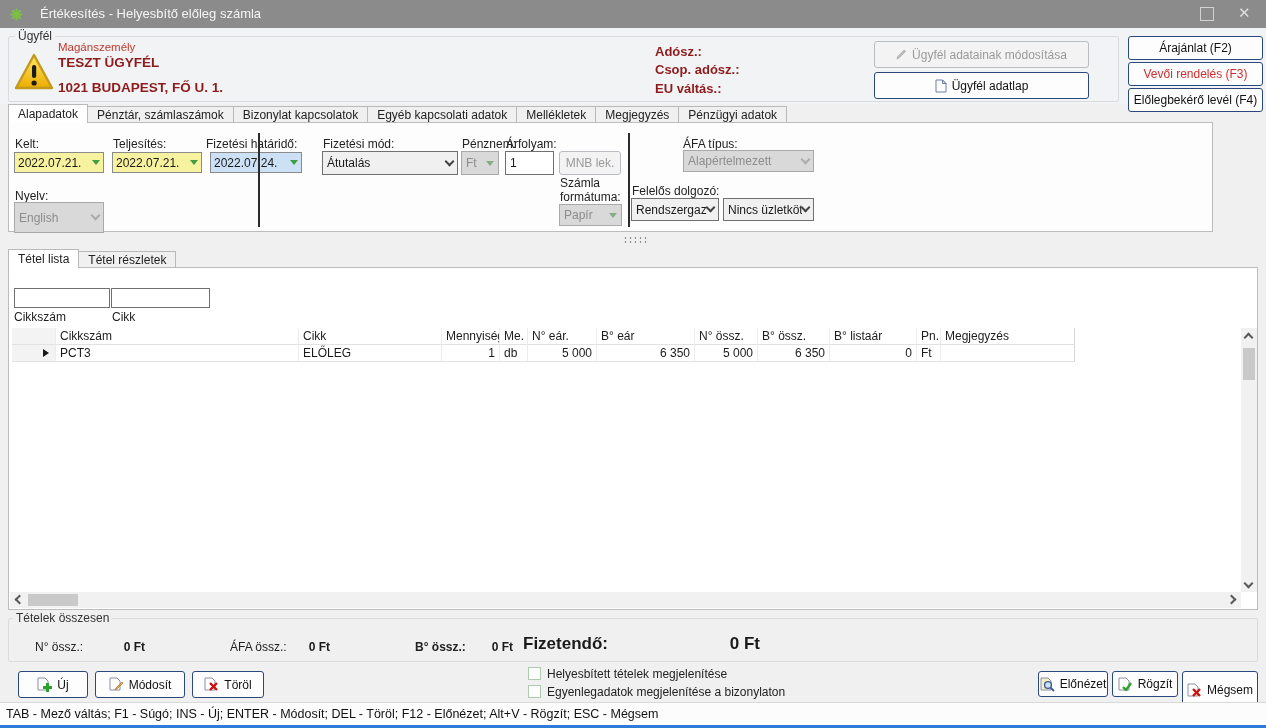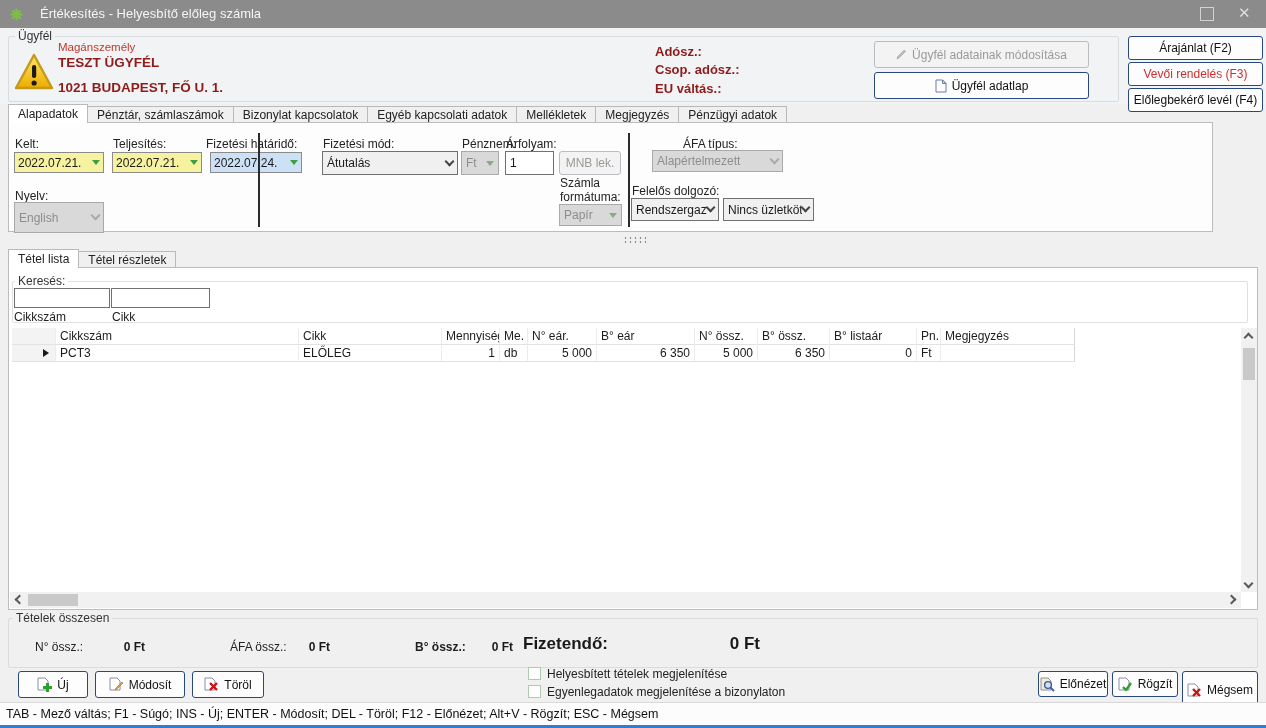--- a/index.html
+++ b/index.html
@@ -212,21 +212,21 @@
   </div>
   <span class="a flab" style="left:560px;top:176px;width:72px;white-space:normal;line-height:14px;">Számla formátuma:</span>
   <div class="combo dis a" style="left:559px;top:204px;width:63px;height:22px;">
     <span class="val">Papír</span>
     <span class="tri-green dim"></span>
   </div>
 
   <div class="vsep" style="left:628px;top:133px;height:94px;"></div>
 
   <span class="a flab" style="left:683px;top:137px;">ÁFA típus:</span>
-  <div class="combo dis a" style="left:652px;top:150px;width:131px;height:22px;">
+  <div class="combo dis a" style="left:683px;top:150px;width:131px;height:22px;">
     <span class="val">Alapértelmezett</span>
     <span class="chev lite"></span>
   </div>
   <span class="a flab" style="left:632px;top:184px;">Felelős dolgozó:</span>
   <div class="combo a" style="left:631px;top:198px;width:88px;height:23px;">
     <span class="val">Rendszergazda Ge</span>
     <span class="chev"></span>
   </div>
   <span class="a flab" style="left:724px;top:200px;text-align:center;">Üzletkötő:</span>
   <div class="combo a" style="left:723px;top:198px;width:91px;height:23px;">
@@ -236,23 +236,20 @@
 
   <div class="splitdots"></div>
 
   <div class="tabrow" style="left:8px;top:249px;height:19px;">
     <span class="tab sel">Tétel lista</span>
     <span class="tab">Tétel részletek</span>
   </div>
 
   <div class="panel" style="left:8px;top:267px;width:1250px;height:343px;background:#fff;"></div>
 
-  <div class="groupbox" style="left:12px;top:281px;width:1236px;height:42px;background:#fff;border-color:#e0e0e0;">
-    <span class="grouplab" style="left:2px;top:-8px;background:#fff;">Keresés:</span>
-  </div>
   <input class="sinput a" style="left: 14px; top: 288px; width: 96px;" value="">
   <input class="sinput a" style="left: 111px; top: 288px; width: 99px;" value="">
   <span class="a flab" style="left:14px;top:310px;">Cikkszám</span>
   <span class="a flab" style="left:112px;top:310px;">Cikk</span>
 
   <div class="a" style="left:12px;top:328px;">
     <div class="grid-row">
       <span class="gc hd ind c0"></span>
       <span class="gc hd c1">Cikkszám</span>
       <span class="gc hd c2">Cikk</span>
@@ -289,21 +286,21 @@
     <div class="sb-thumb" style="left:2px;top:20px;width:12px;height:32px;"></div>
     <span class="sb-chev down" style="left:4px;top:252px;"></span>
   </div>
 
   <div class="sb" style="left:10px;top:592px;width:1231px;height:16px;">
     <span class="sb-chev lft" style="left:6px;top:4px;"></span>
     <div class="sb-thumb" style="left:18px;top:2px;width:50px;height:12px;"></div>
     <span class="sb-chev rgt" style="left:1218px;top:4px;"></span>
   </div>
 
-  <div class="groupbox" style="left:8px;top:618px;width:1250px;height:50px;background:#f0f0f0;border-color:#dcdcdc;">
+  <div class="groupbox" style="left:8px;top:618px;width:1250px;height:44px;background:#f0f0f0;border-color:#dcdcdc;">
     <span class="grouplab" style="left:4px;top:-8px;background:#f0f0f0;">Tételek összesen</span>
   </div>
   <span class="a flab" style="left:35px;top:640px;">N° össz.:</span>
   <span class="a" style="left:85px;top:640px;width:60px;text-align:right;font-weight:bold;">0 Ft</span>
   <span class="a flab" style="left:230px;top:640px;">ÁFA össz.:</span>
   <span class="a" style="left:270px;top:640px;width:60px;text-align:right;font-weight:bold;">0 Ft</span>
   <span class="a flab" style="left:415px;top:640px;font-weight:bold;">B° össz.:</span>
   <span class="a" style="left:468px;top:640px;width:45px;text-align:right;font-weight:bold;">0 Ft</span>
   <span class="a" style="left:523px;top:634px;font-size:17px;font-weight:bold;">Fizetendő:</span>
   <span class="a" style="left:700px;top:634px;width:60px;text-align:right;font-size:17px;font-weight:bold;">0 Ft</span>

